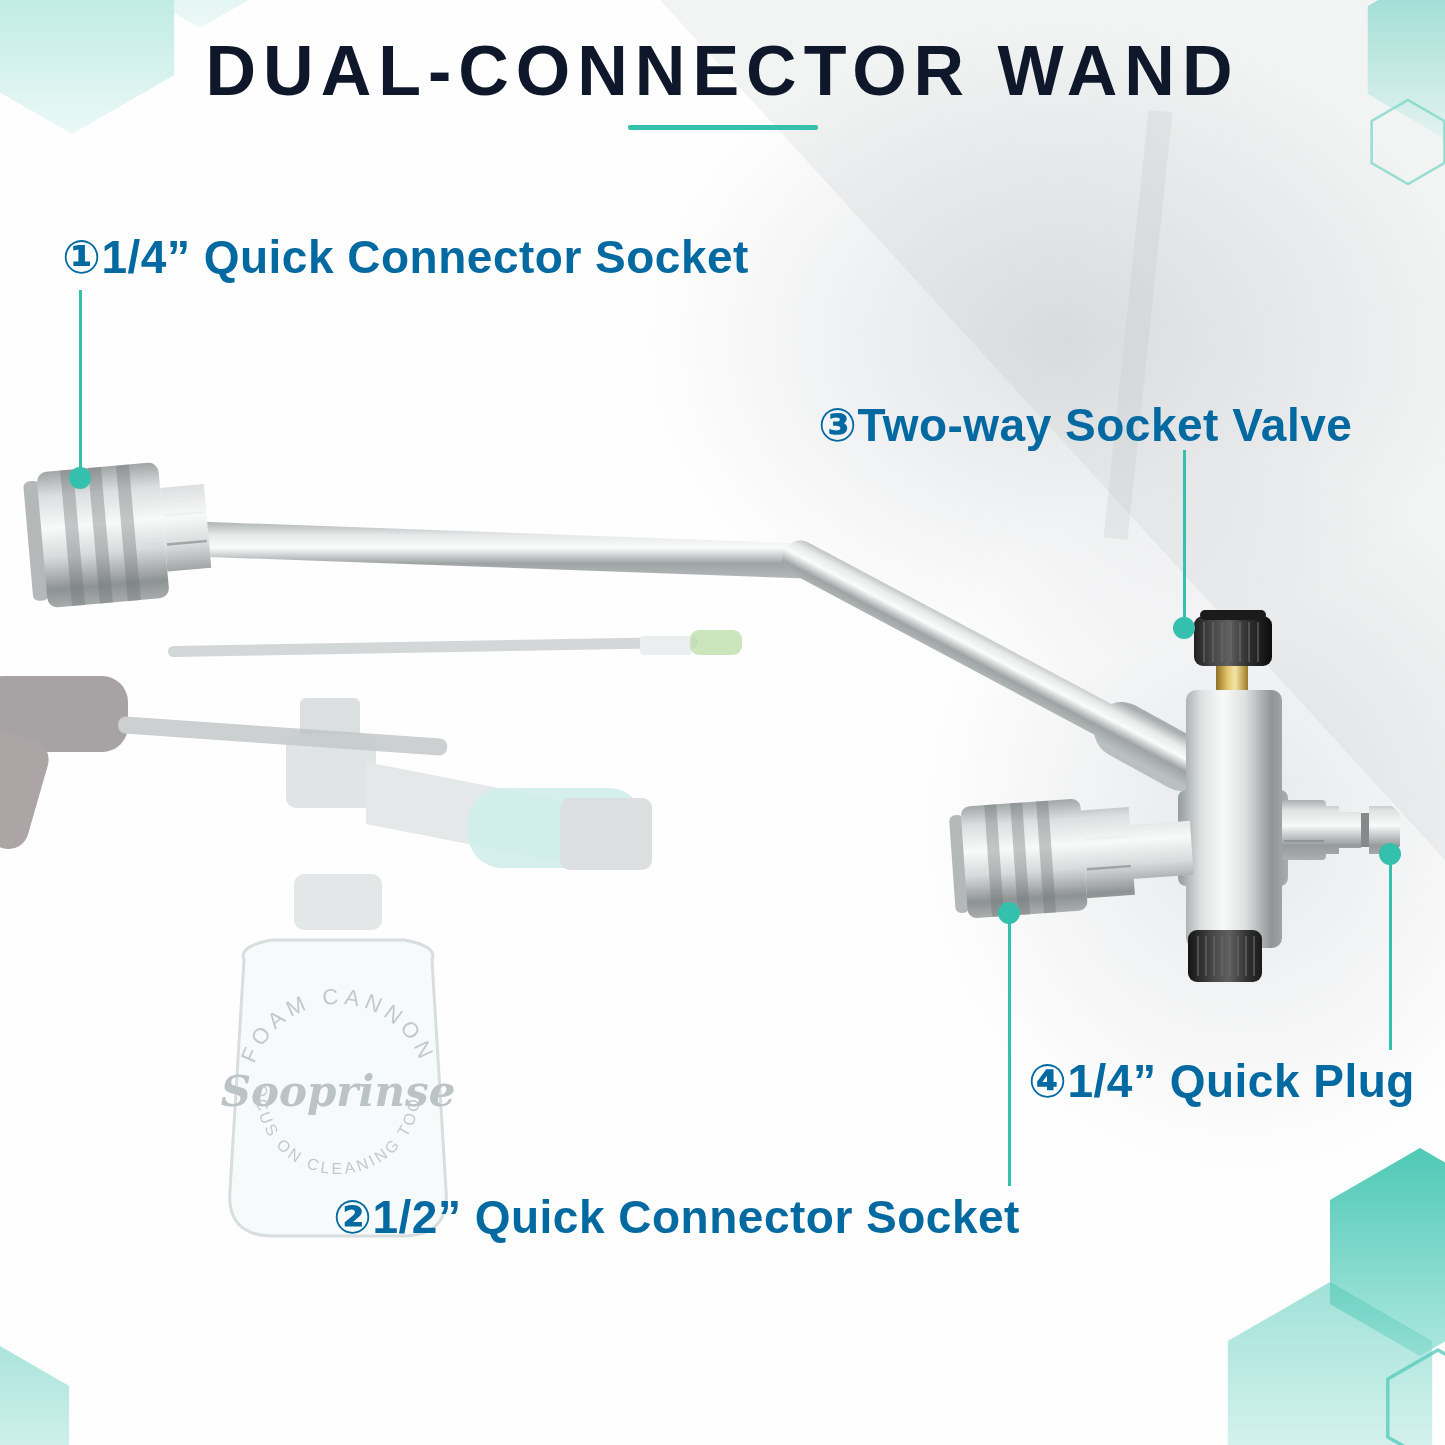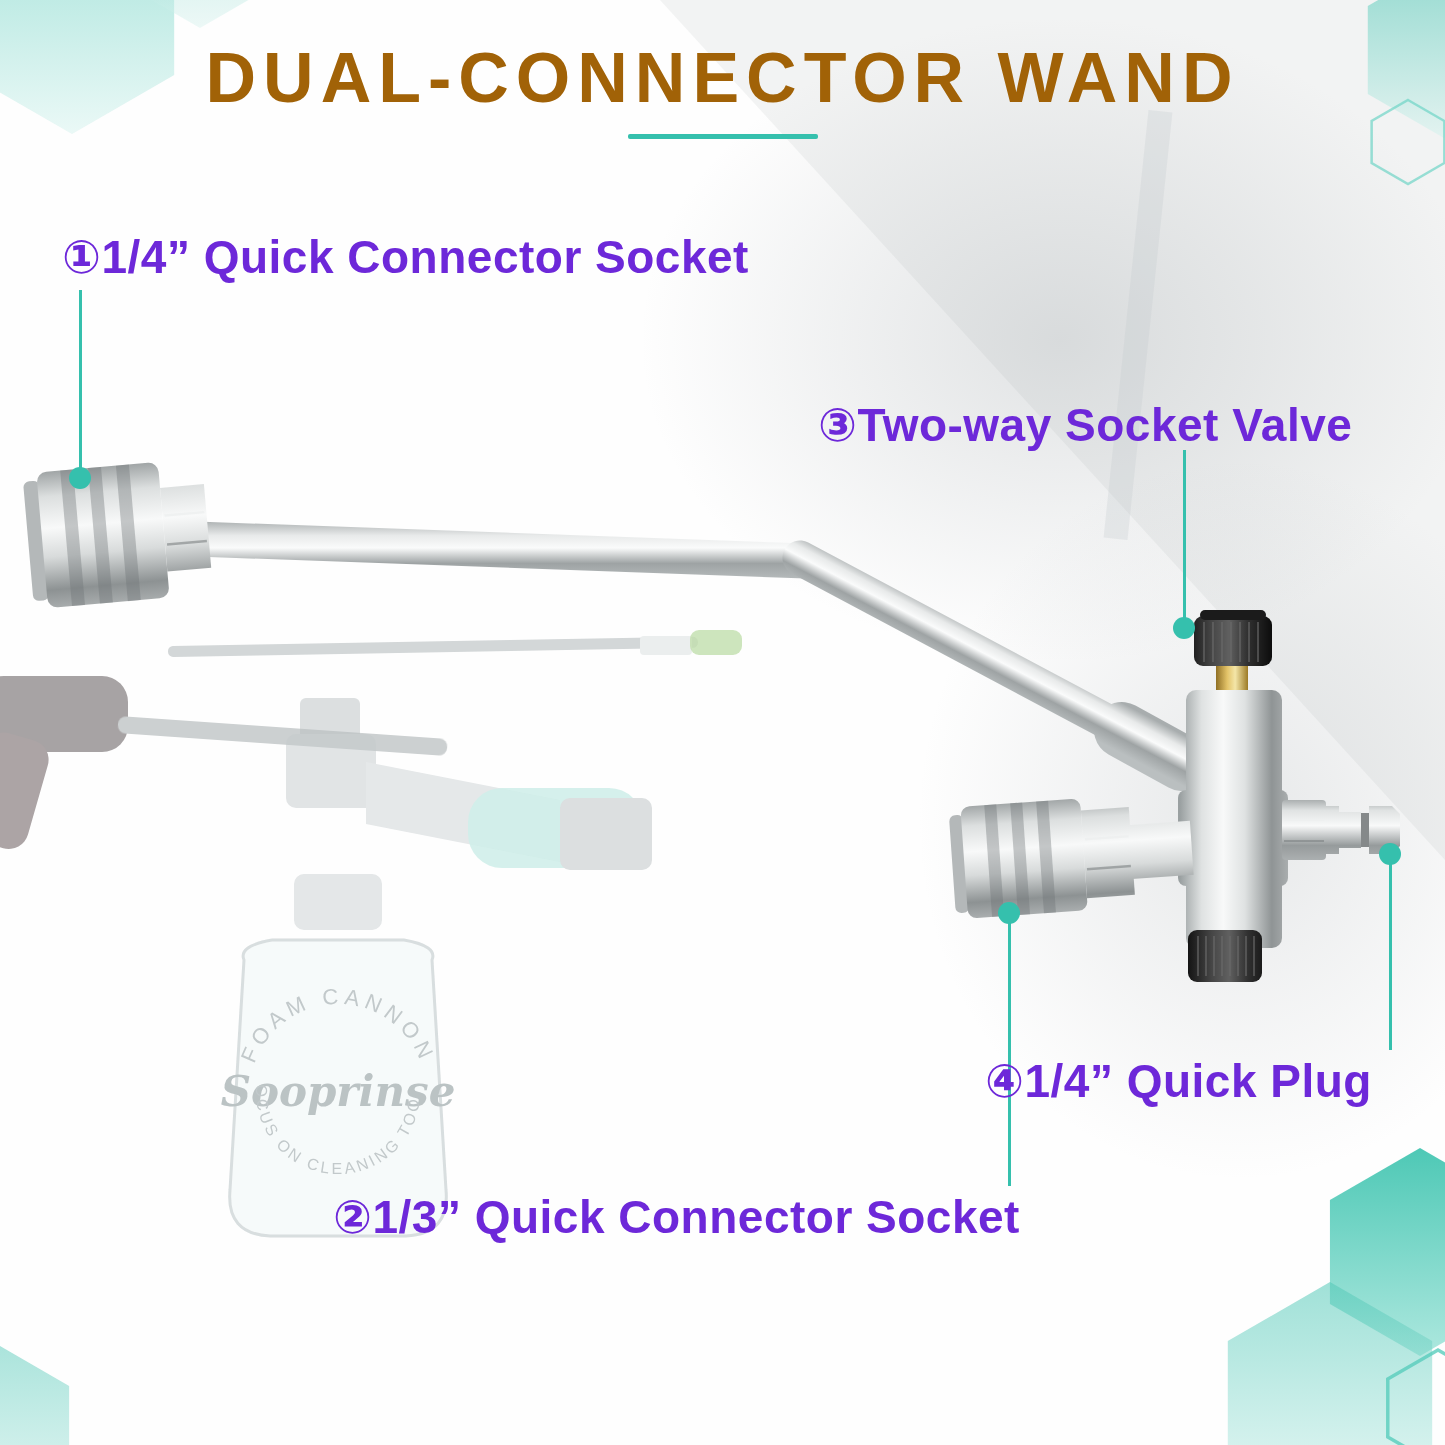--- a/index.html
+++ b/index.html
@@ -4,25 +4,25 @@
 <style>
   html,body{margin:0;padding:0;background:#ffffff;}
   .page{position:relative;width:1445px;height:1445px;background:#fefefe;overflow:hidden;
         font-family:"Liberation Sans",sans-serif;}
   .layer{position:absolute;left:0;top:0;width:1445px;height:1445px;}
   .bg{z-index:0;}
   .hexes{z-index:1;}
   .product{z-index:2;}
   .lead-line{position:absolute;width:3px;background:#35c0ad;z-index:3;}
   .lead-dot{position:absolute;width:22px;height:22px;border-radius:50%;background:#35c0ad;z-index:3;}
-  .callout{position:absolute;z-index:4;font-size:46px;font-weight:600;color:#6d28d9;
+  .callout{position:absolute;z-index:4;font-size:46px;font-weight:600;color:#0369a1;
            white-space:nowrap;letter-spacing:.5px;
            font-family:"Liberation Sans","DejaVu Sans",sans-serif;}
   .header{position:absolute;top:22px;left:0;width:100%;text-align:center;z-index:5;}
-  .title{margin:16px;font-size:70px;font-weight:800;letter-spacing:7px;color:#a16207;}
+  .title{margin:9px;font-size:70px;font-weight:800;letter-spacing:7px;color:#0f172a;}
   .title-underline{width:190px;height:5px;background:#35c0ad;margin:14px auto 0;border-radius:2px;}
 </style>
 </head>
 <body>
 
 <div class="page">
 
   <svg class="layer bg" viewBox="0 0 1445 1445">
     <defs>
       <radialGradient id="gBlob">
@@ -208,21 +208,21 @@
   <div class="lead-dot" style="left:1173px;top:617px"></div>
 
   <div class="lead-line" style="left:1008px;top:922px;height:264px"></div>
   <div class="lead-dot" style="left:998px;top:902px"></div>
 
   <div class="lead-line" style="left:1389px;top:863px;height:187px"></div>
   <div class="lead-dot" style="left:1379px;top:843px"></div>
 
   <div class="callout" style="left:62px;top:230px">①1/4” Quick Connector Socket</div>
   <div class="callout" style="left:818px;top:398px">③Two-way Socket Valve</div>
-  <div class="callout" style="left:985px;top:1054px">④1/4” Quick Plug</div>
-  <div class="callout" style="left:333px;top:1190px">②1/3” Quick Connector Socket</div>
+  <div class="callout" style="left:1028px;top:1054px">④1/4” Quick Plug</div>
+  <div class="callout" style="left:333px;top:1190px">②1/2” Quick Connector Socket</div>
 
   <header class="header">
     <h1 class="title">DUAL-CONNECTOR WAND</h1>
     <div class="title-underline"></div>
   </header>
 
 </div>
 
 </body></html>

